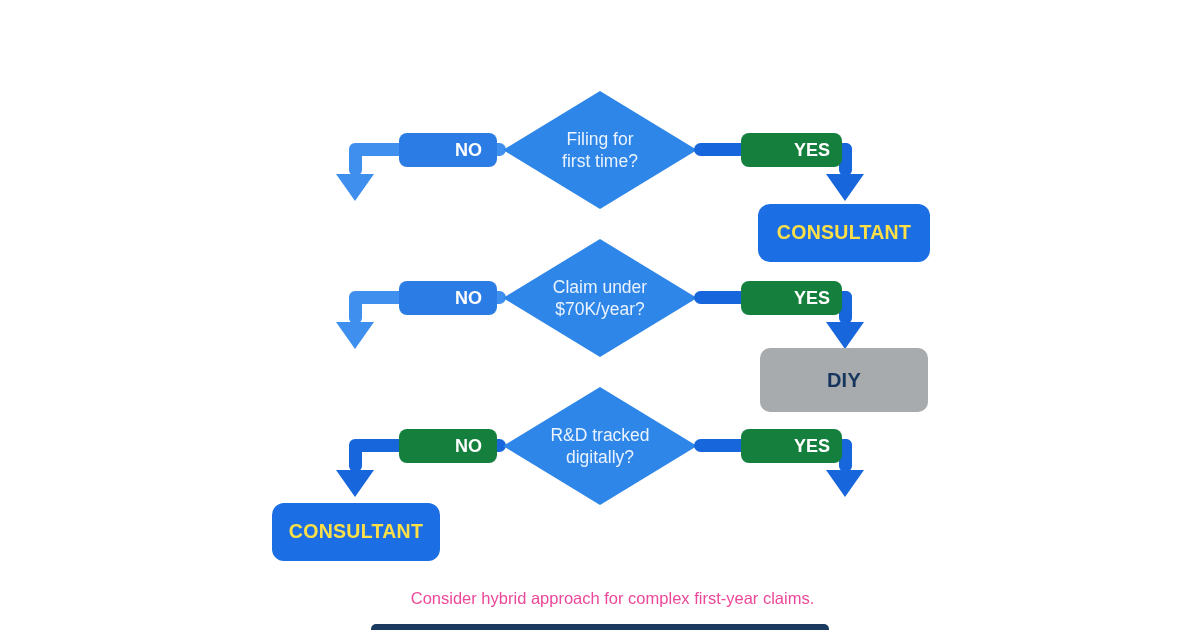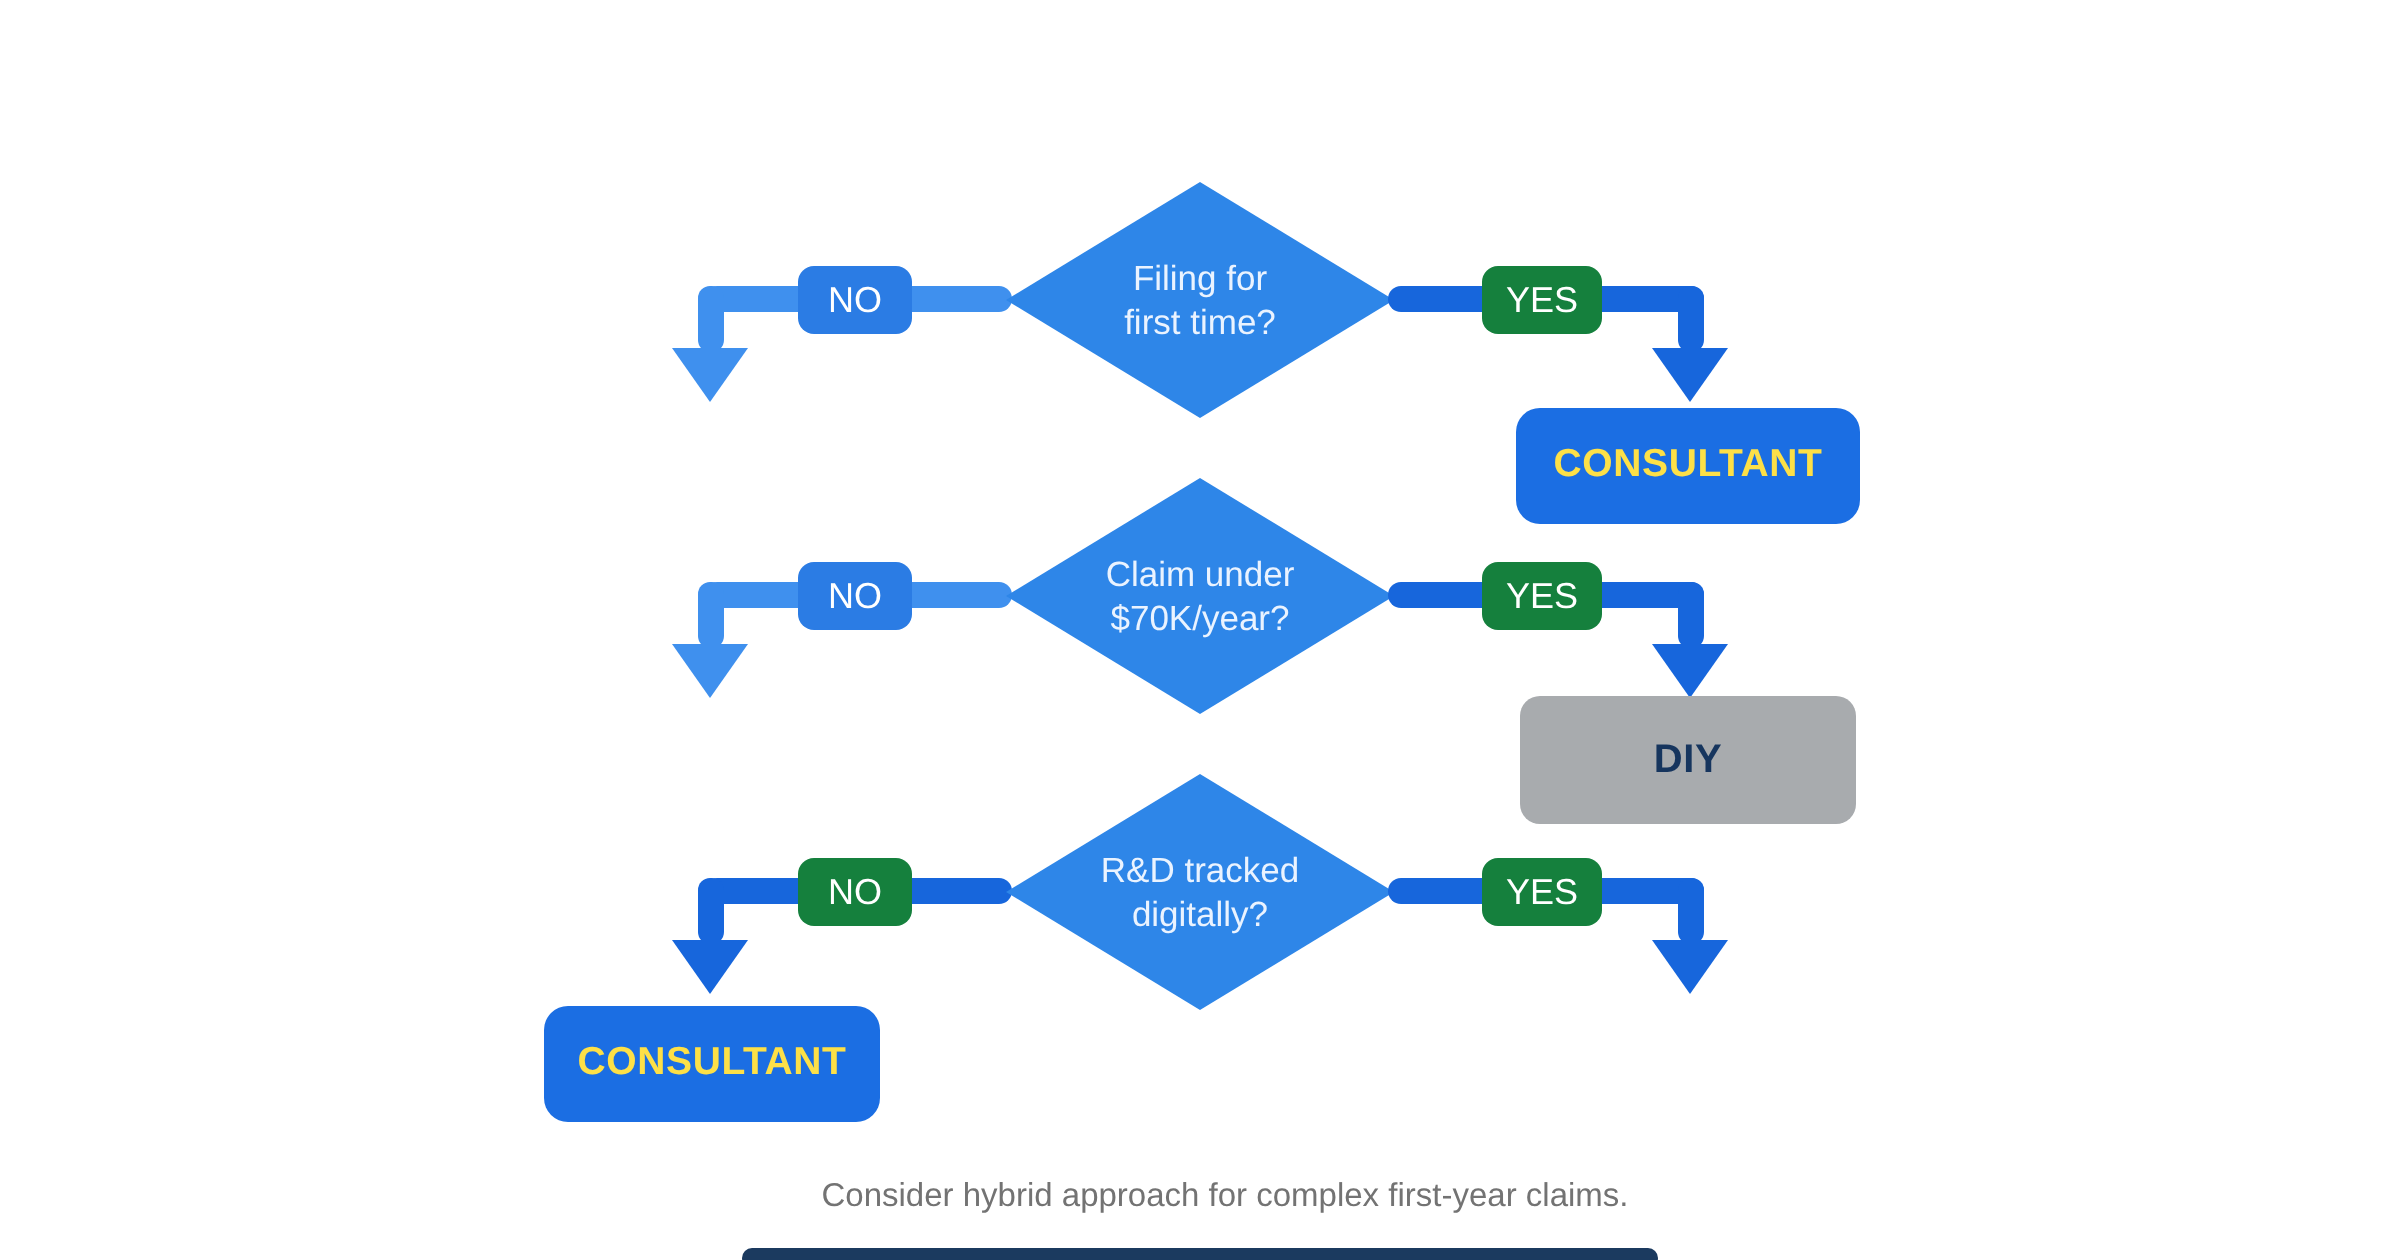--- a/index.html
+++ b/index.html
@@ -21,30 +21,30 @@
   
   .hline{height:13px;border-radius:7px;}
   .vline{width:13px;border-radius:6px;}
   .c-light{background:#3F90EE;}
   .c-dark{background:#1766DC;}
   .arrowhead{width:0;height:0;border-left:19px solid transparent;border-right:19px solid transparent;}
   .ah-light{border-top:27px solid #3F90EE;}
   .ah-dark{border-top:27px solid #1766DC;}
   
   .badge{width:57px;height:34px;border-radius:8px;display:flex;align-items:center;
-    justify-content:center;color:#fff;font-weight:400;font-size:18px;}
+    justify-content:center;color:#fff;font-weight:700;font-size:18px;padding-left:41px;}
   .b-light{background:#2B7CE4;}
   .b-dark{background:#15803d;}
   
   .outcome{display:flex;flex-direction:column;align-items:center;justify-content:center;
     font-weight:700;font-size:19.5px;letter-spacing:.3px;text-align:center;line-height:1.2;}
   .o-blue{background:#1B6EE3;color:#fde047;border-radius:12px;}
   .o-gray{background:#A8ABAE;color:#16355E;border-radius:10px;font-size:20px;}
   .o-cyan{background:#3DD2F2;color:#16355E;border-radius:10px;}
-  .footnote{left:0;right:0;top:589px;text-align:center;font-size:16.5px;color:#737373;padding-left:25px;}
+  .footnote{left:0;right:0;top:589px;text-align:center;font-size:16.5px;color:#ec4899;padding-left:25px;}
   .bottom-bar{left:371px;top:624px;width:458px;height:10px;border-radius:5px;background:#1B3A5F;}
 </style>
 </head>
 <body>
 
 <div class="canvas">
 
 
   <div class="abs hline c-light" style="left:352px;top:143px;width:154px;"></div>
   <div class="abs vline c-light" style="left:349px;top:143px;height:33px;"></div>

